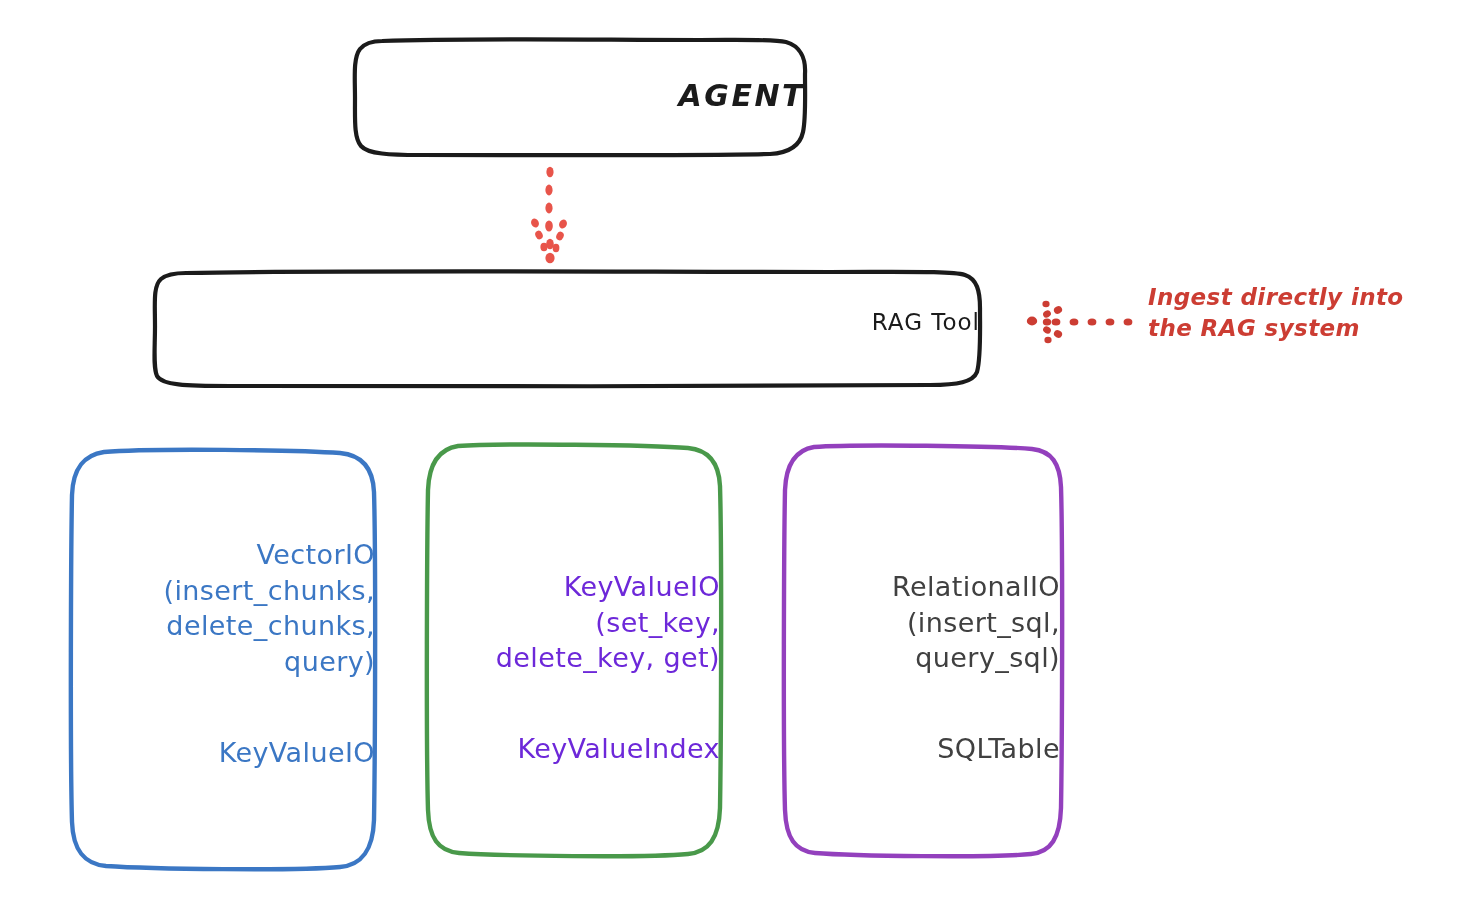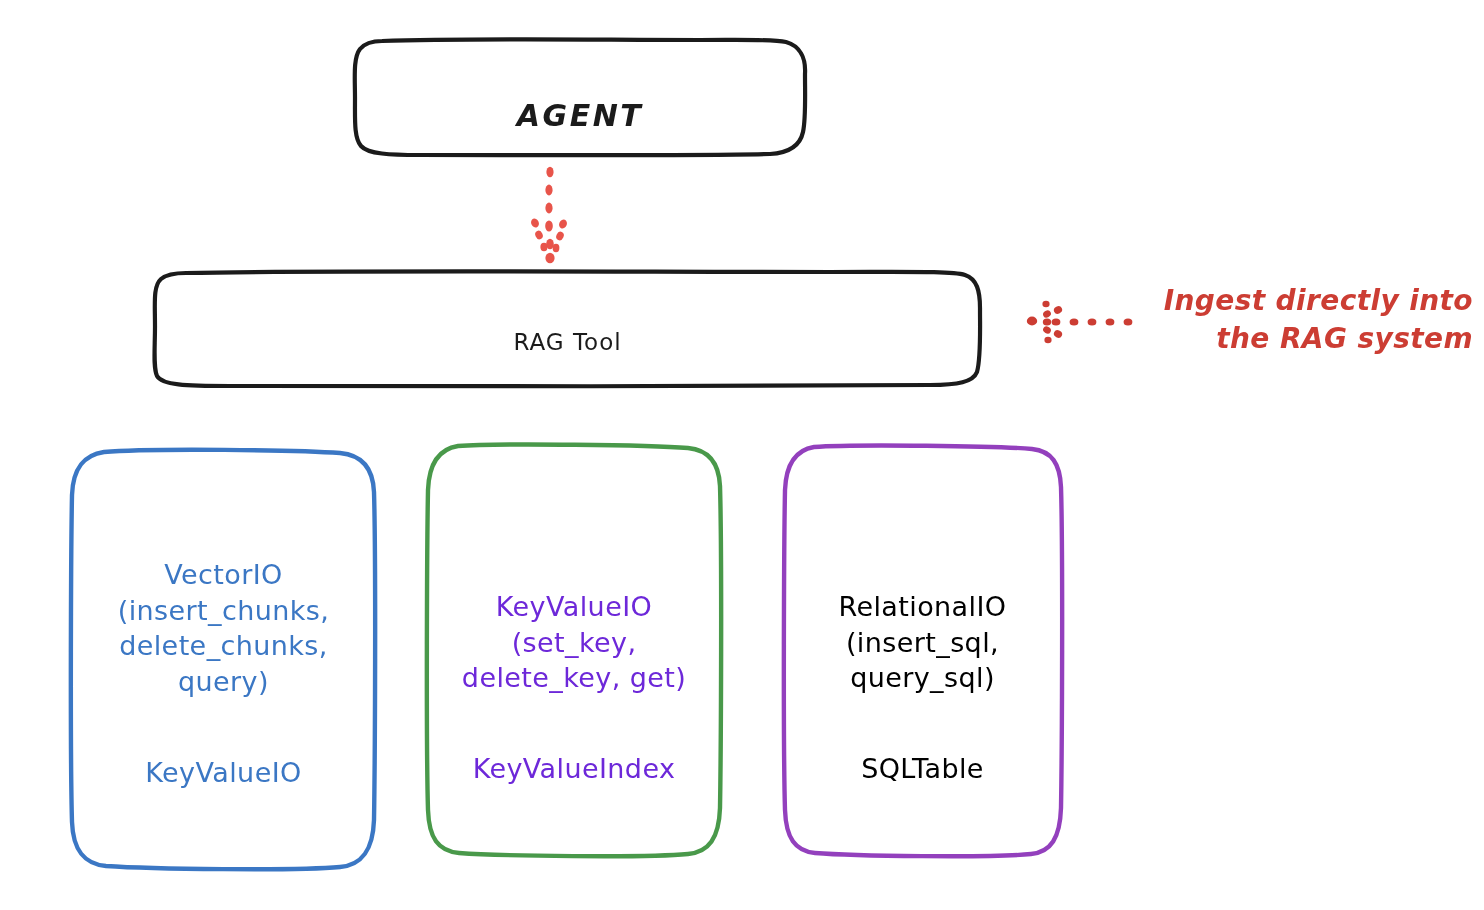--- a/index.html
+++ b/index.html
@@ -17,26 +17,25 @@
 
   #canvas {
     position: absolute;
     inset: 0;
     width: 1484px;
     height: 910px;
   }
 
   .node-label {
     position: absolute;
-    text-align: center;
+    text-align: right;
     white-space: pre-line;
     line-height: 1.32;
     letter-spacing: 0.5px;
     pointer-events: none;
-    margin-top: 20px;
     -webkit-font-smoothing: antialiased;
   }
   #agent-label {
     left: 355px;
     top: 76px;
     width: 450px;
     font-size: 30px;
     font-style: italic;
     font-weight: 600;
     letter-spacing: 2.5px;
@@ -73,39 +72,39 @@
   #keyvalue-text {
     left: 428px;
     top: 548px;
     width: 292px;
     color: #6d28d9;
   }
   #relational-text {
     left: 785px;
     top: 548px;
     width: 275px;
-    color: #000000;
+    color: #404040;
   }
   .gap {
     display: block;
     height: 34px;
   }
 
   
   #annotation-text {
     position: absolute;
     left: 1148px;
     top: 282px;
     width: 325px;
-    font-size: 28px;
+    font-size: 23px;
     line-height: 1.35;
     font-weight: 600;
     font-style: italic;
     color: #cc3d33;
-    text-align: right;
+    text-align: left;
     letter-spacing: 0.4px;
     white-space: pre-line;
   }
 </style>
 </head>
 <body>
 
 <svg id="canvas" viewBox="0 0 1484 910" xmlns="http://www.w3.org/2000/svg">
 
   <path d="M 382 41 C 470 38, 600 40, 700 40 C 742 40, 772 39, 786 42

